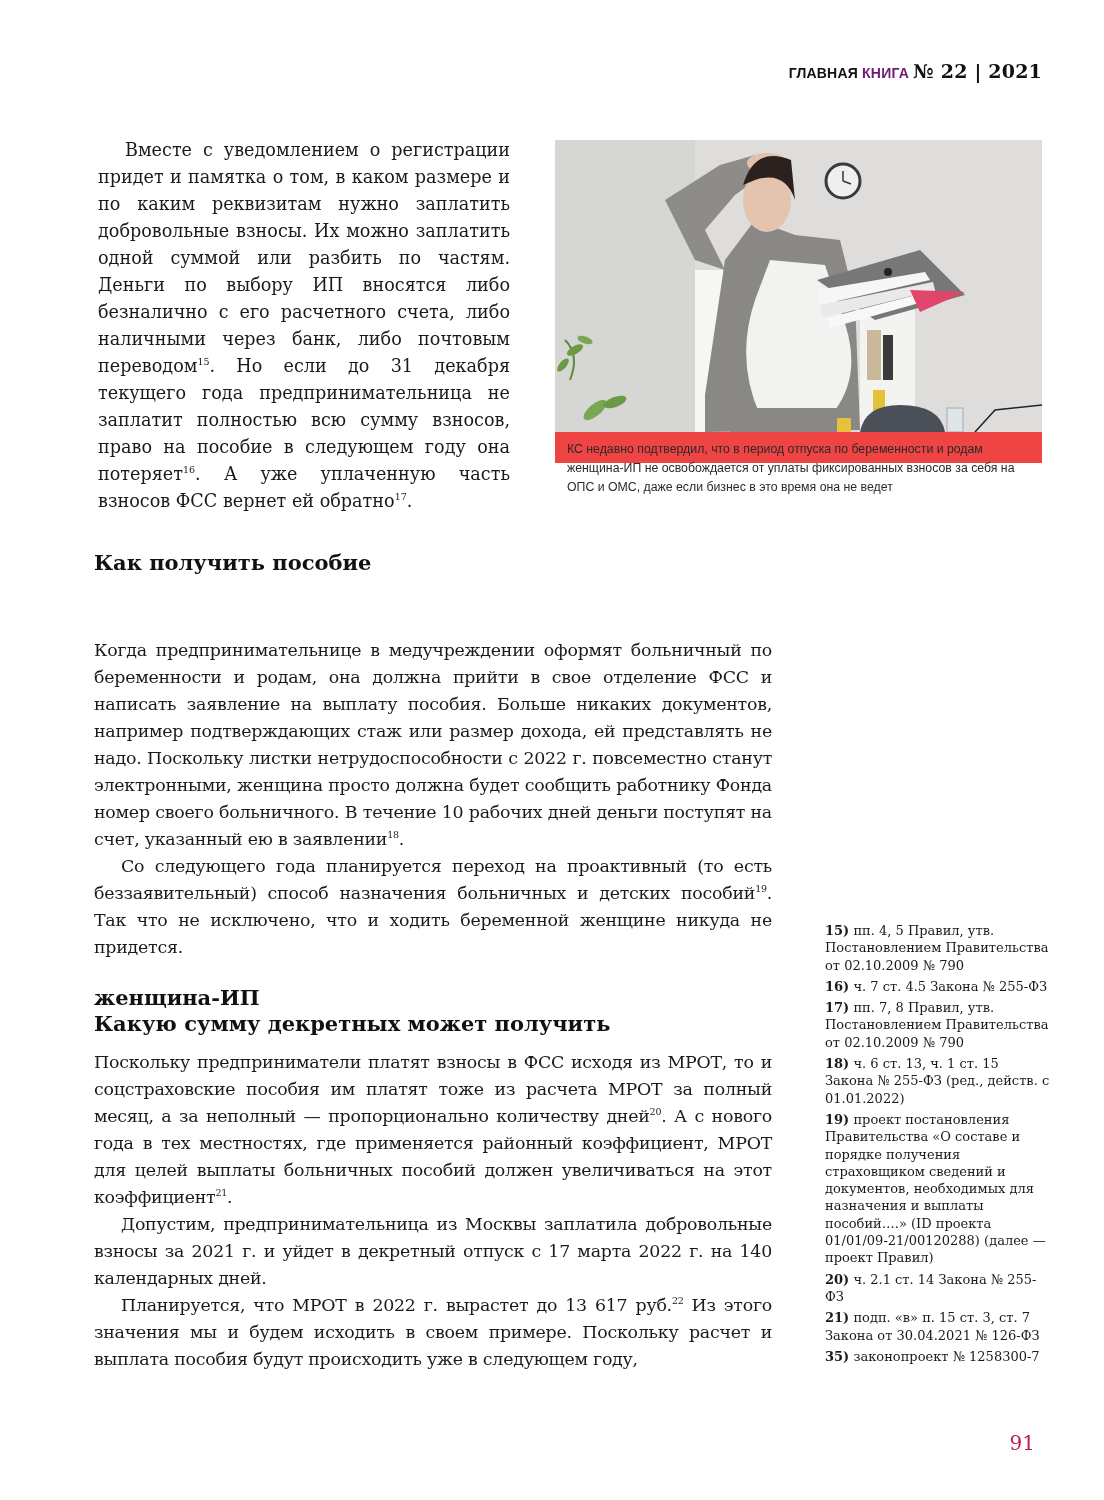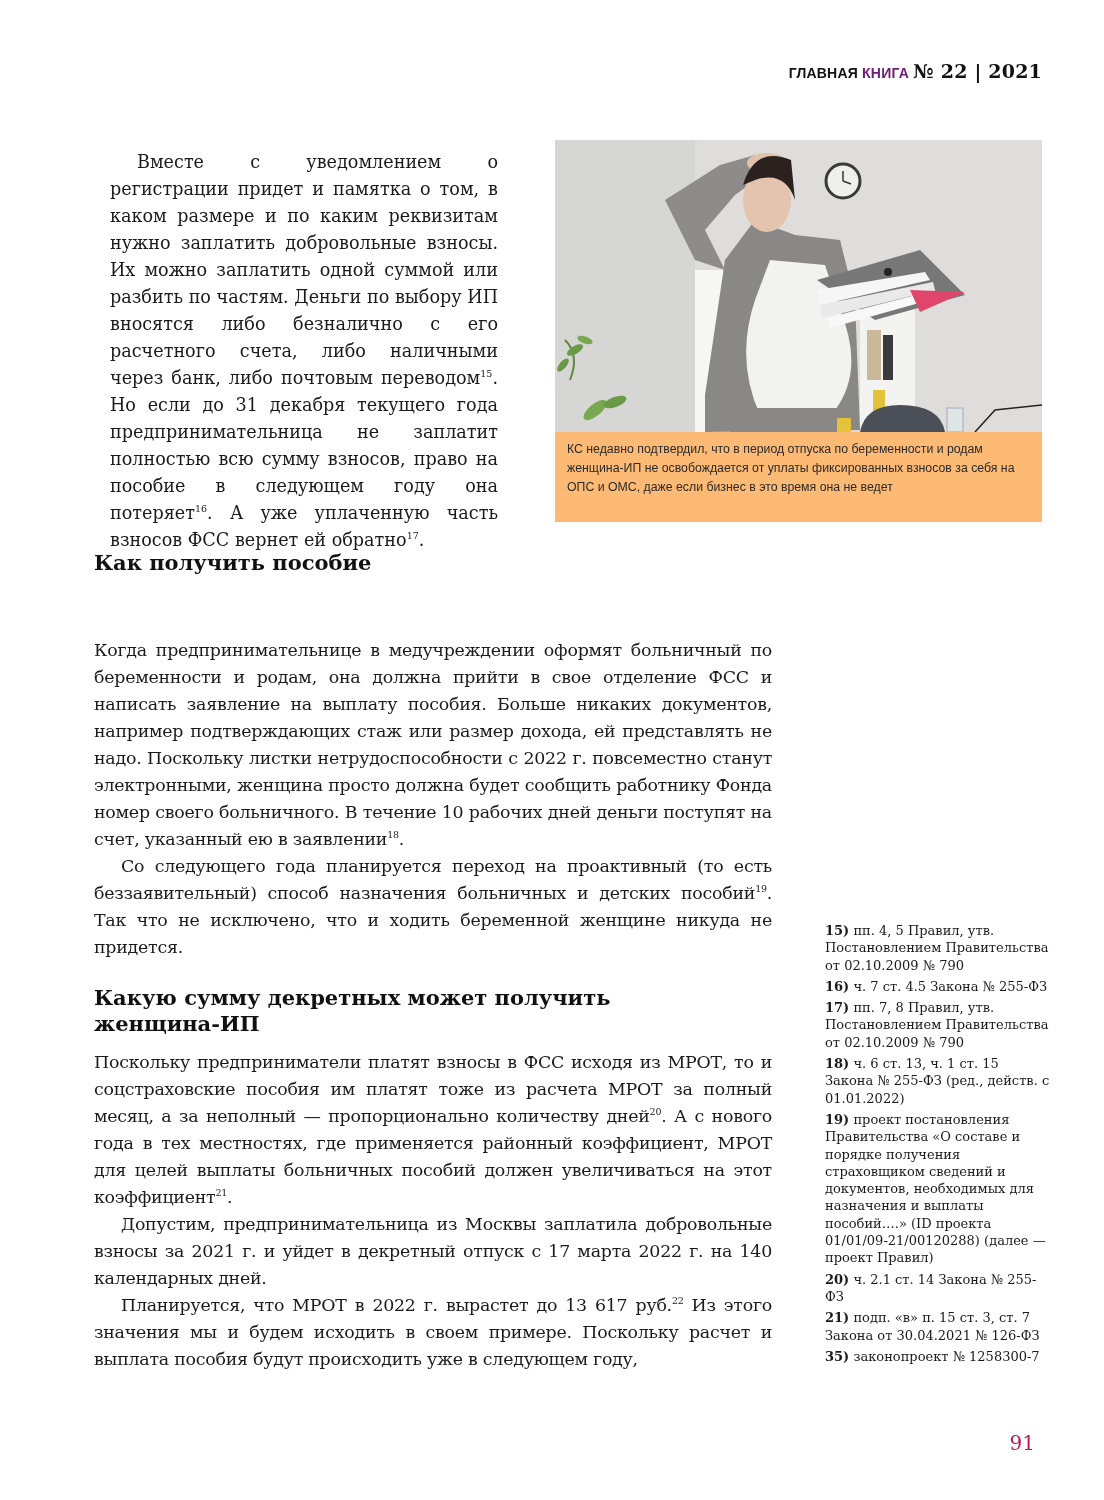--- a/index.html
+++ b/index.html
@@ -14,26 +14,26 @@
   }
   .masthead .brand-a { color: #111; }
   .masthead .brand-b { color: #701a75; }
   .masthead .issue { color: #111; font-family: "DejaVu Serif", serif; font-size: 19px; }
 
   .intro {
     position: absolute; left: 94px; top: 133px; width: 420px;
     font-size: 17.6px; line-height: 27px; text-align: justify;
     hyphens: manual;
   }
-  .indent { text-indent: 27px; margin: 16px; }
+  .indent { text-indent: 27px; margin: 4px; }
   sup { font-size: 9.5px; line-height: 0; vertical-align: 7px; }
 
   .figure {
-    position: absolute; left: 555px; top: 140px; width: 487px; height: 382px;
-    background: #fdba74;
+    position: absolute; left: 555px; top: 140px; width: 487px; height: 323px;
+    background: #ef4444;
   }
   .photo {
     position: relative; width: 487px; height: 292px; overflow: hidden;
     background: linear-gradient(180deg, #e6e6e4 0%, #dcdcda 60%, #d3d3d1 100%);
   }
   .caption {
     padding: 8px 12px 0 12px;
     font-family: "Liberation Sans", "DejaVu Sans", sans-serif;
     font-size: 12.3px; line-height: 19px; color: #2a2a2a;
   }
@@ -129,22 +129,22 @@
   <div class="caption">КС недавно подтвердил, что в период отпуска по беременности и родам женщина-ИП не освобождается от уплаты фиксированных взносов за себя на ОПС и ОМС, даже если бизнес в это время она не ведет</div>
 </div>
 
 <h2 class="h2" style="top:550px;">Как получить пособие</h2>
 <div class="body-block" style="top:594px;">
   <p><span>Когда предпринимательнице в медучреждении оформят больничный по беременности и родам, она должна прийти в свое отделение ФСС и написать заявление на выплату пособия. Больше никаких документов, например подтверждающих стаж или размер дохода, ей представлять не надо. Поскольку листки нетрудоспособности с 2022 г. повсеместно станут электронными, женщина просто должна будет сообщить работнику Фонда номер своего больничного. В течение 10 рабочих дней деньги поступят на счет, указанный ею в заявлении</span><sup>18</sup>.</p>
   <p class="indent"><span>Со следующего года планируется переход на проактивный (то есть беззаявительный) способ назначения больничных и детских пособий</span><sup>19</sup><span>. Так что не исключено, что и ходить беременной женщине никуда не придется.</span></p>
 </div>
 
 <div class="h2" style="top:985px;">
+  <div>женщина-ИП</div>
   <div>Какую сумму декретных может получить</div>
-  <div>женщина-ИП</div>
 </div>
 <div class="body-block" style="top:1006px;">
   <p><span>Поскольку предприниматели платят взносы в ФСС исходя из МРОТ, то и соцстраховские пособия им платят тоже из расчета МРОТ за полный месяц, а за неполный — пропорционально количеству дней</span><sup>20</sup><span>. А с нового года в тех местностях, где применяется районный коэффициент, МРОТ для целей выплаты больничных пособий должен увеличиваться на этот коэффициент</span><sup>21</sup>.</p>
   <p class="indent">Допустим, предпринимательница из Москвы заплатила добровольные взносы за 2021 г. и уйдет в декретный отпуск с 17 марта 2022 г. на 140 календарных дней.</p>
   <p class="indent"><span>Планируется, что МРОТ в 2022 г. вырастет до 13 617 руб.</span><sup>22</sup><span> Из этого значения мы и будем исходить в своем примере. Поскольку расчет и выплата пособия будут происходить уже в следующем году,</span></p>
 </div>
 
 <div class="footnotes">
   <p class="fn"><b>15)</b> <span>пп. 4, 5 Правил, утв. Постановлением Правительства от 02.10.2009 № 790</span></p>
   <p class="fn"><b>16)</b> <span>ч. 7 ст. 4.5 Закона № 255-ФЗ</span></p>

